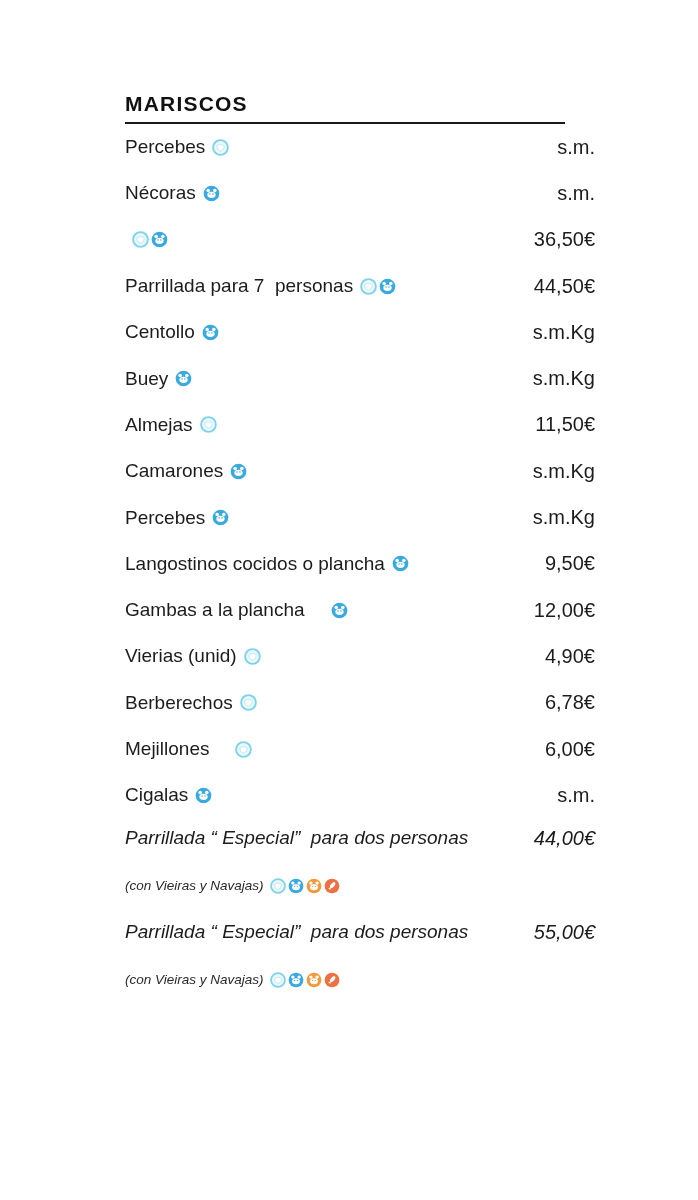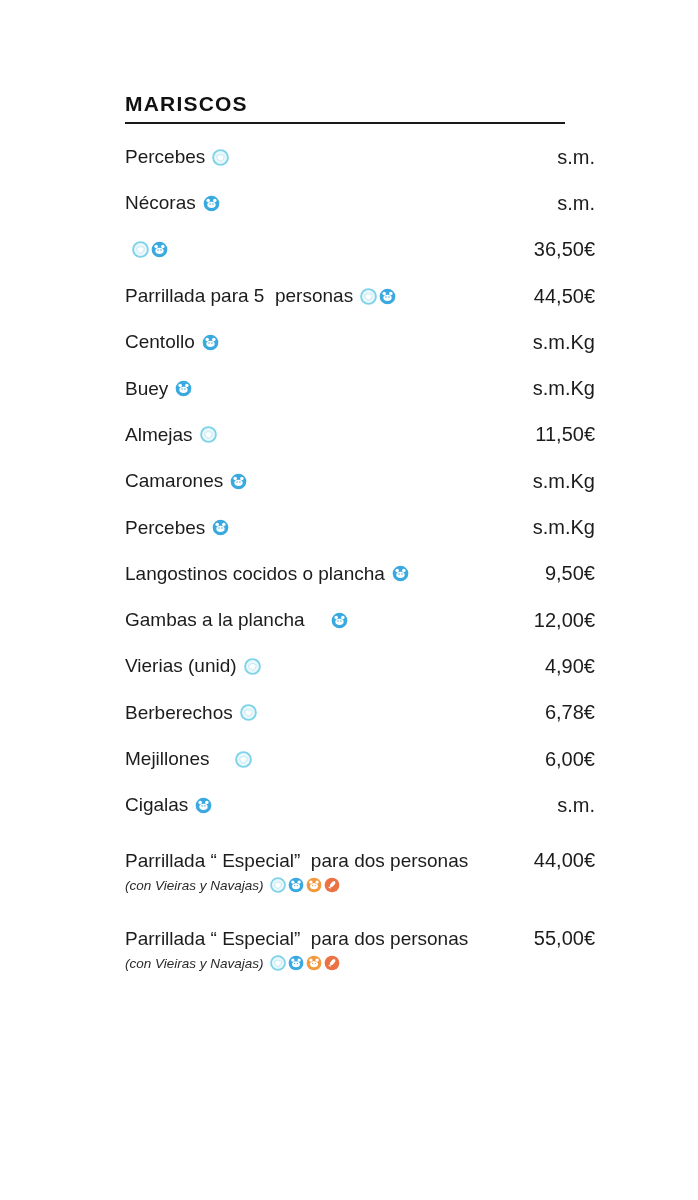--- a/index.html
+++ b/index.html
@@ -15,21 +15,21 @@
     position:absolute;
     left:125px;
     top:90px;
     width:470px;
   }
   .section-title{
     font-size:21px;
     font-weight:bold;
     letter-spacing:1.2px;
     line-height:28px;
-    margin:0 0 10px 0;
+    margin:0 0 0 0;
     padding-bottom:4px;
     border-bottom:2px solid #1a1a1a;
     width:440px;
     color:#111;
   }
   .rows{width:100%;}
   .row{
     display:flex;
     align-items:center;
     height:46.3px;
@@ -54,27 +54,29 @@
     color:#1c1c1c;
   }
   .row.special{
     display:block;
     height:auto;
     padding-top:9px;
   }
   .row.special + .row.special{padding-top:17px;}
   .special-main{
     display:flex;
-    align-items:flex-end;
+    align-items:flex-start;
     height:35px;
+    font-style:italic;
   }
   .special-note{
     display:flex;
-    align-items:center;
+    align-items:flex-start;
     height:26px;
+    margin-top:16px;
   }
   .note-label{
     font-size:13.5px;
     font-style:italic;
     white-space:pre;
     color:#2a2a2a;
   }
   .note-icons{
     display:inline-flex;
     align-items:center;
@@ -136,21 +138,21 @@
               <ellipse cx="10" cy="11.5" rx="4.9" ry="3.7" fill="#ffffff"></ellipse>
               <circle cx="8.3" cy="10.7" r="0.85" fill="#39a9e0"></circle>
               <circle cx="11.7" cy="10.7" r="0.85" fill="#39a9e0"></circle>
             </svg>
           </span>
         </span>
     <span class="item-price">36,50€</span>
   </div>
 
   <div class="row">
-    <span class="item-label">Parrillada para 5  personas</span>
+    <span class="item-label">Parrillada para 7  personas</span>
     <span class="item-icons">
           <span>
             <svg width="17" height="17" viewBox="0 0 20 20">
               <circle cx="10" cy="10" r="8.7" fill="#eaf8fc" stroke="#7ed3ea" stroke-width="2.2"></circle>
               <path d="M10 14.4 C6.9 13.4 5.3 10.6 5.8 8.1 C6.2 7.2 7.1 6.9 7.7 7.5 C7.9 6.5 9.1 6.1 10 6.9 C10.9 6.1 12.1 6.5 12.3 7.5 C12.9 6.9 13.8 7.2 14.2 8.1 C14.7 10.6 13.1 13.4 10 14.4 Z" fill="#ffffff" stroke="#a5dff0" stroke-width="0.8"></path>
             </svg>
           </span>
           <span>
             <svg width="17" height="17" viewBox="0 0 20 20">
               <circle cx="10" cy="10" r="9.2" fill="#39a9e0"></circle>

